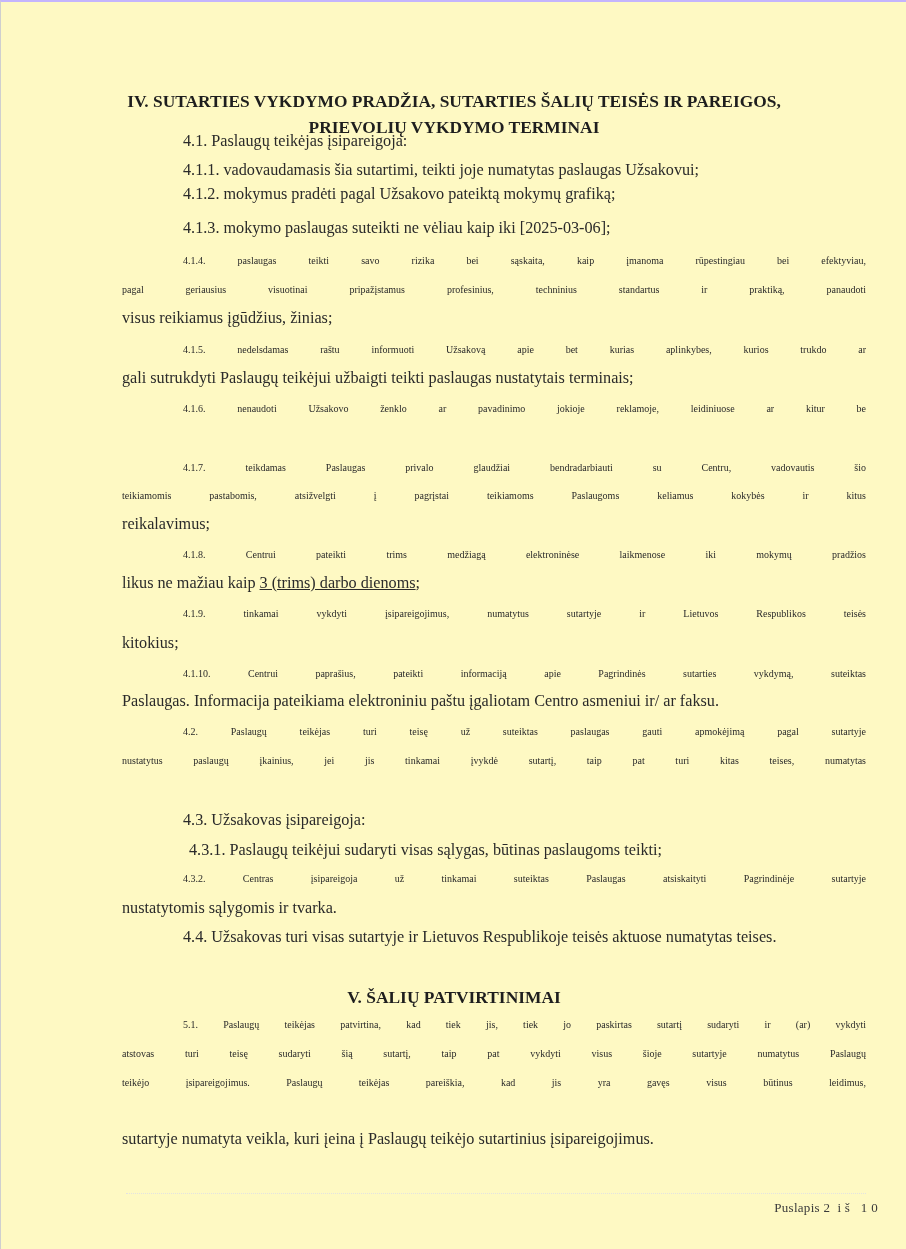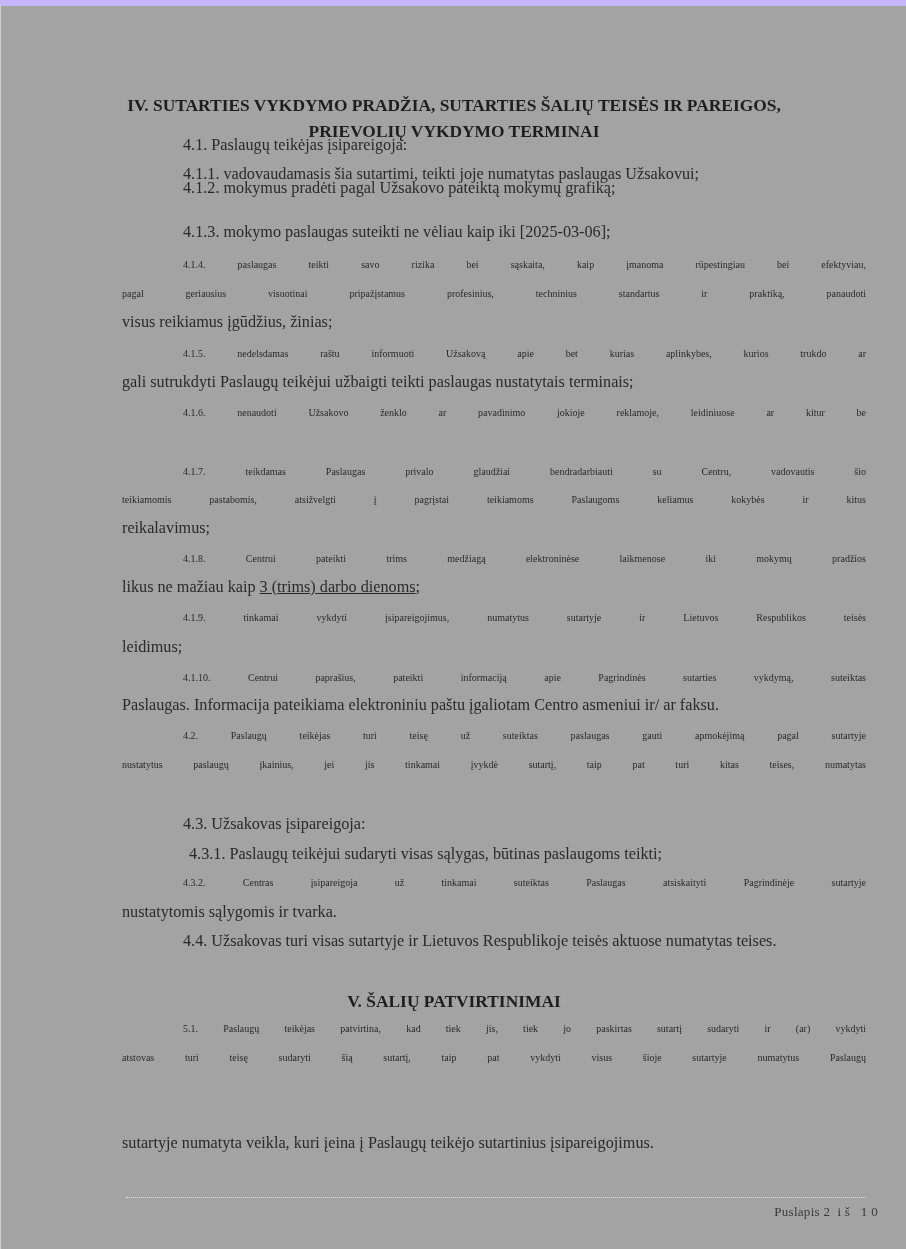--- a/index.html
+++ b/index.html
@@ -1,20 +1,20 @@
 <!DOCTYPE html>
 <html><head>
 <meta charset="utf-8">
 <style>
   html, body { margin: 0; padding: 0; background: #ffffff; }
   body { width: 906px; height: 1249px; position: relative; overflow: hidden; }
   .page {
     position: absolute; left: 0; top: 0; width: 906px; height: 1249px;
-    background: #a3a3a3;
-    border-top: 6px solid #c4b5fd;
+    background: #fef9c3;
+    border-top: 2px solid #c4b5fd;
     border-left: 1px solid #cfcfcf;
     box-sizing: border-box;
     font-family: "Liberation Serif", serif;
     color: #2a2a2a;
   }
   .heading {
     position: absolute; left: 0; width: 906px; text-align: center;
     font-weight: bold; font-size: 17.4px; line-height: 26px; color: #1e1e1e;
   }
   .line {
@@ -37,55 +37,56 @@
 </head>
 <body>
 
 <div class="page">
 
   <div class="heading" style="top:86px">IV. SUTARTIES VYKDYMO PRADŽIA, SUTARTIES ŠALIŲ TEISĖS IR PAREIGOS,</div>
   <div class="heading" style="top:112px">PRIEVOLIŲ VYKDYMO TERMINAI</div>
 
   <div class="line" style="left:182px; top:129px">4.1.   Paslaugų teikėjas įsipareigoja:</div>
   <div class="line" style="left:182px; top:158px">4.1.1. vadovaudamasis šia sutartimi, teikti joje numatytas paslaugas Užsakovui;</div>
-  <div class="line" style="left:182px; top:172px">4.1.2. mokymus pradėti pagal Užsakovo pateiktą mokymų grafiką;</div>
+  <div class="line" style="left:182px; top:182px">4.1.2. mokymus pradėti pagal Užsakovo pateiktą mokymų grafiką;</div>
   <div class="line" style="left:182px; top:216px">4.1.3. mokymo paslaugas suteikti ne vėliau kaip iki [2025-03-06];</div>
 
   <div class="just" style="left:182px; width:683px; top:249px">4.1.4. paslaugas teikti savo rizika bei sąskaita, kaip įmanoma rūpestingiau bei efektyviau,</div>
   <div class="just" style="top:278px">pagal geriausius visuotinai pripažįstamus profesinius, techninius standartus ir praktiką, panaudoti</div>
   <div class="line" style="left:121px; top:306px">visus reikiamus įgūdžius, žinias;</div>
 
   <div class="just" style="left:182px; width:683px; top:338px">4.1.5. nedelsdamas raštu informuoti Užsakovą apie bet kurias aplinkybes, kurios trukdo ar</div>
   <div class="line" style="left:121px; top:366px">gali sutrukdyti Paslaugų teikėjui užbaigti teikti paslaugas nustatytais terminais;</div>
 
   <div class="just" style="left:182px; width:683px; top:397px">4.1.6. nenaudoti Užsakovo ženklo ar pavadinimo jokioje reklamoje, leidiniuose ar kitur be</div>
 
   <div class="just" style="left:182px; width:683px; top:456px">4.1.7. teikdamas Paslaugas privalo glaudžiai bendradarbiauti su Centru, vadovautis šio</div>
   <div class="just" style="top:484px">teikiamomis pastabomis, atsižvelgti į pagrįstai teikiamoms Paslaugoms keliamus kokybės ir kitus</div>
   <div class="line" style="left:121px; top:512px">reikalavimus;</div>
 
   <div class="just" style="left:182px; width:683px; top:543px">4.1.8. Centrui pateikti trims medžiagą elektroninėse laikmenose iki mokymų pradžios</div>
   <div class="line" style="left:121px; top:571px"><span>likus ne mažiau kaip </span><span class="u">3 (trims) darbo dienoms</span><span>;</span></div>
 
   <div class="just" style="left:182px; width:683px; top:602px">4.1.9. tinkamai vykdyti įsipareigojimus, numatytus sutartyje ir Lietuvos Respublikos teisės</div>
-  <div class="line" style="left:121px; top:631px">leidimus;</div>
+  <div class="line" style="left:121px; top:631px">kitokius;</div>
 
   <div class="just" style="left:182px; width:683px; top:662px">4.1.10. Centrui paprašius, pateikti informaciją apie Pagrindinės sutarties vykdymą, suteiktas</div>
   <div class="line" style="left:121px; top:689px">Paslaugas. Informacija pateikiama elektroniniu paštu įgaliotam Centro asmeniui ir/ ar faksu.</div>
 
   <div class="just" style="left:182px; width:683px; top:720px">4.2. Paslaugų teikėjas turi teisę už suteiktas paslaugas gauti apmokėjimą pagal sutartyje</div>
   <div class="just" style="top:749px">nustatytus paslaugų įkainius, jei jis tinkamai įvykdė sutartį, taip pat turi kitas teises, numatytas</div>
 
   <div class="line" style="left:182px; top:808px">4.3. Užsakovas įsipareigoja:</div>
   <div class="line" style="left:188px; top:838px">4.3.1. Paslaugų teikėjui sudaryti visas sąlygas, būtinas paslaugoms teikti;</div>
   <div class="just" style="left:182px; width:683px; top:867px">4.3.2. Centras įsipareigoja už tinkamai suteiktas Paslaugas atsiskaityti Pagrindinėje sutartyje</div>
   <div class="line" style="left:121px; top:896px">nustatytomis sąlygomis ir tvarka.</div>
   <div class="line" style="left:182px; top:925px">4.4. Užsakovas turi visas sutartyje ir Lietuvos Respublikoje teisės aktuose numatytas teises.</div>
 
   <div class="heading" style="top:982px">V. ŠALIŲ PATVIRTINIMAI</div>
 
   <div class="just" style="left:182px; width:683px; top:1013px">5.1. Paslaugų teikėjas patvirtina, kad tiek jis, tiek jo paskirtas sutartį sudaryti ir (ar) vykdyti</div>
   <div class="just" style="top:1042px">atstovas turi teisę sudaryti šią sutartį, taip pat vykdyti visus šioje sutartyje numatytus Paslaugų</div>
+  <div class="just" style="top:1071px">teikėjo įsipareigojimus. Paslaugų teikėjas pareiškia, kad jis yra gavęs visus būtinus leidimus,</div>
   <div class="line" style="left:121px; top:1127px">sutartyje numatyta veikla, kuri įeina į Paslaugų teikėjo sutartinius įsipareigojimus.</div>
 
   <div class="footer-rule"></div>
   <div class="footer">Puslapis 2  i š   1 0</div>
 </div>
 
 </body></html>

